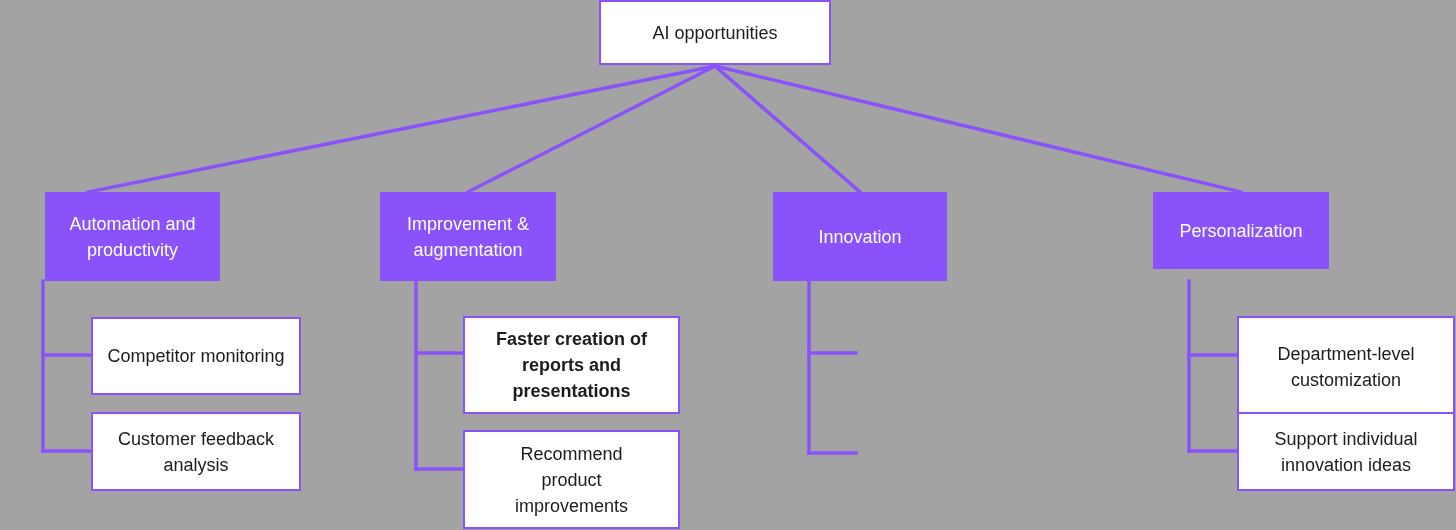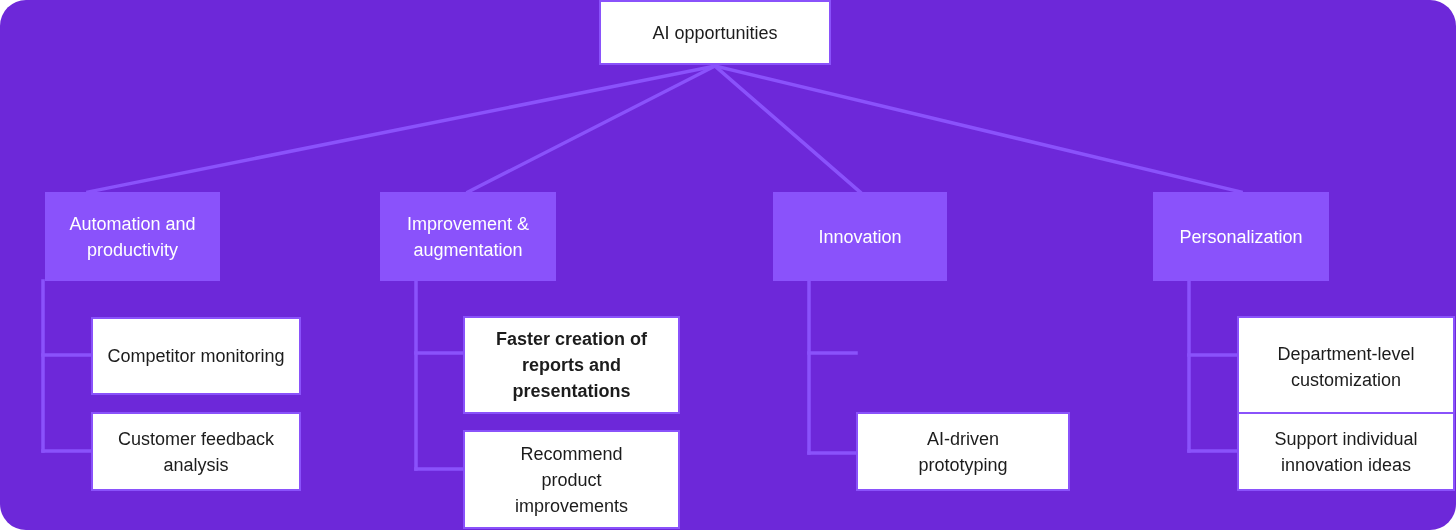--- a/index.html
+++ b/index.html
@@ -1,23 +1,22 @@
 <!DOCTYPE html>
 <html><head>
   <meta charset="utf-8">
   <style>
     html, body { margin: 0; padding: 0; background: #ffffff; }
     #stage {
       position: relative;
       width: 1456px;
       height: 530px;
       overflow: hidden;
-      background: #6d28d9;
+      background: #a3a3a3;
       font-family: "Liberation Sans", "DejaVu Sans", sans-serif;
-      border-radius: 26px;
     }
     svg#connectors { position: absolute; left: 0; top: 0; }
     .box {
       position: absolute;
       box-sizing: border-box;
       display: flex;
       align-items: center;
       justify-content: center;
       text-align: center;
       line-height: 26px;
@@ -82,25 +81,22 @@
   <div class="box leaf" style="left:463px; top:316px; width:217px; height:98px; padding:0 18px;font-weight:bold;">
     <span>Faster creation of reports and presentations</span>
   </div>
   <div class="box leaf" style="left:463px; top:430px; width:217px; height:99px; padding:0 40px;">
     <span>Recommend product improvements</span>
   </div>
 
   <div class="box category" style="left:773px; top:192px; width:174px; height:89px;">
     <span>Innovation</span>
   </div>
-  <div class="box leaf" style="left:856px; top:412px; width:214px; height:79px; padding:0 40px;">
-    <span>AI-driven prototyping</span>
-  </div>
 
-  <div class="box category" style="left:1153px; top:192px; width:176px; height:89px;">
+  <div class="box category" style="left:1153px; top:192px; width:176px; height:77px;">
     <span>Personalization</span>
   </div>
   <div class="box leaf" style="left:1237px; top:316px; width:218px; height:101px; padding:0 14px;">
     <span>Department-level customization</span>
   </div>
   <div class="box leaf" style="left:1237px; top:412px; width:218px; height:79px; padding:0 14px;">
     <span>Support individual innovation ideas</span>
   </div>
 </div>
 

